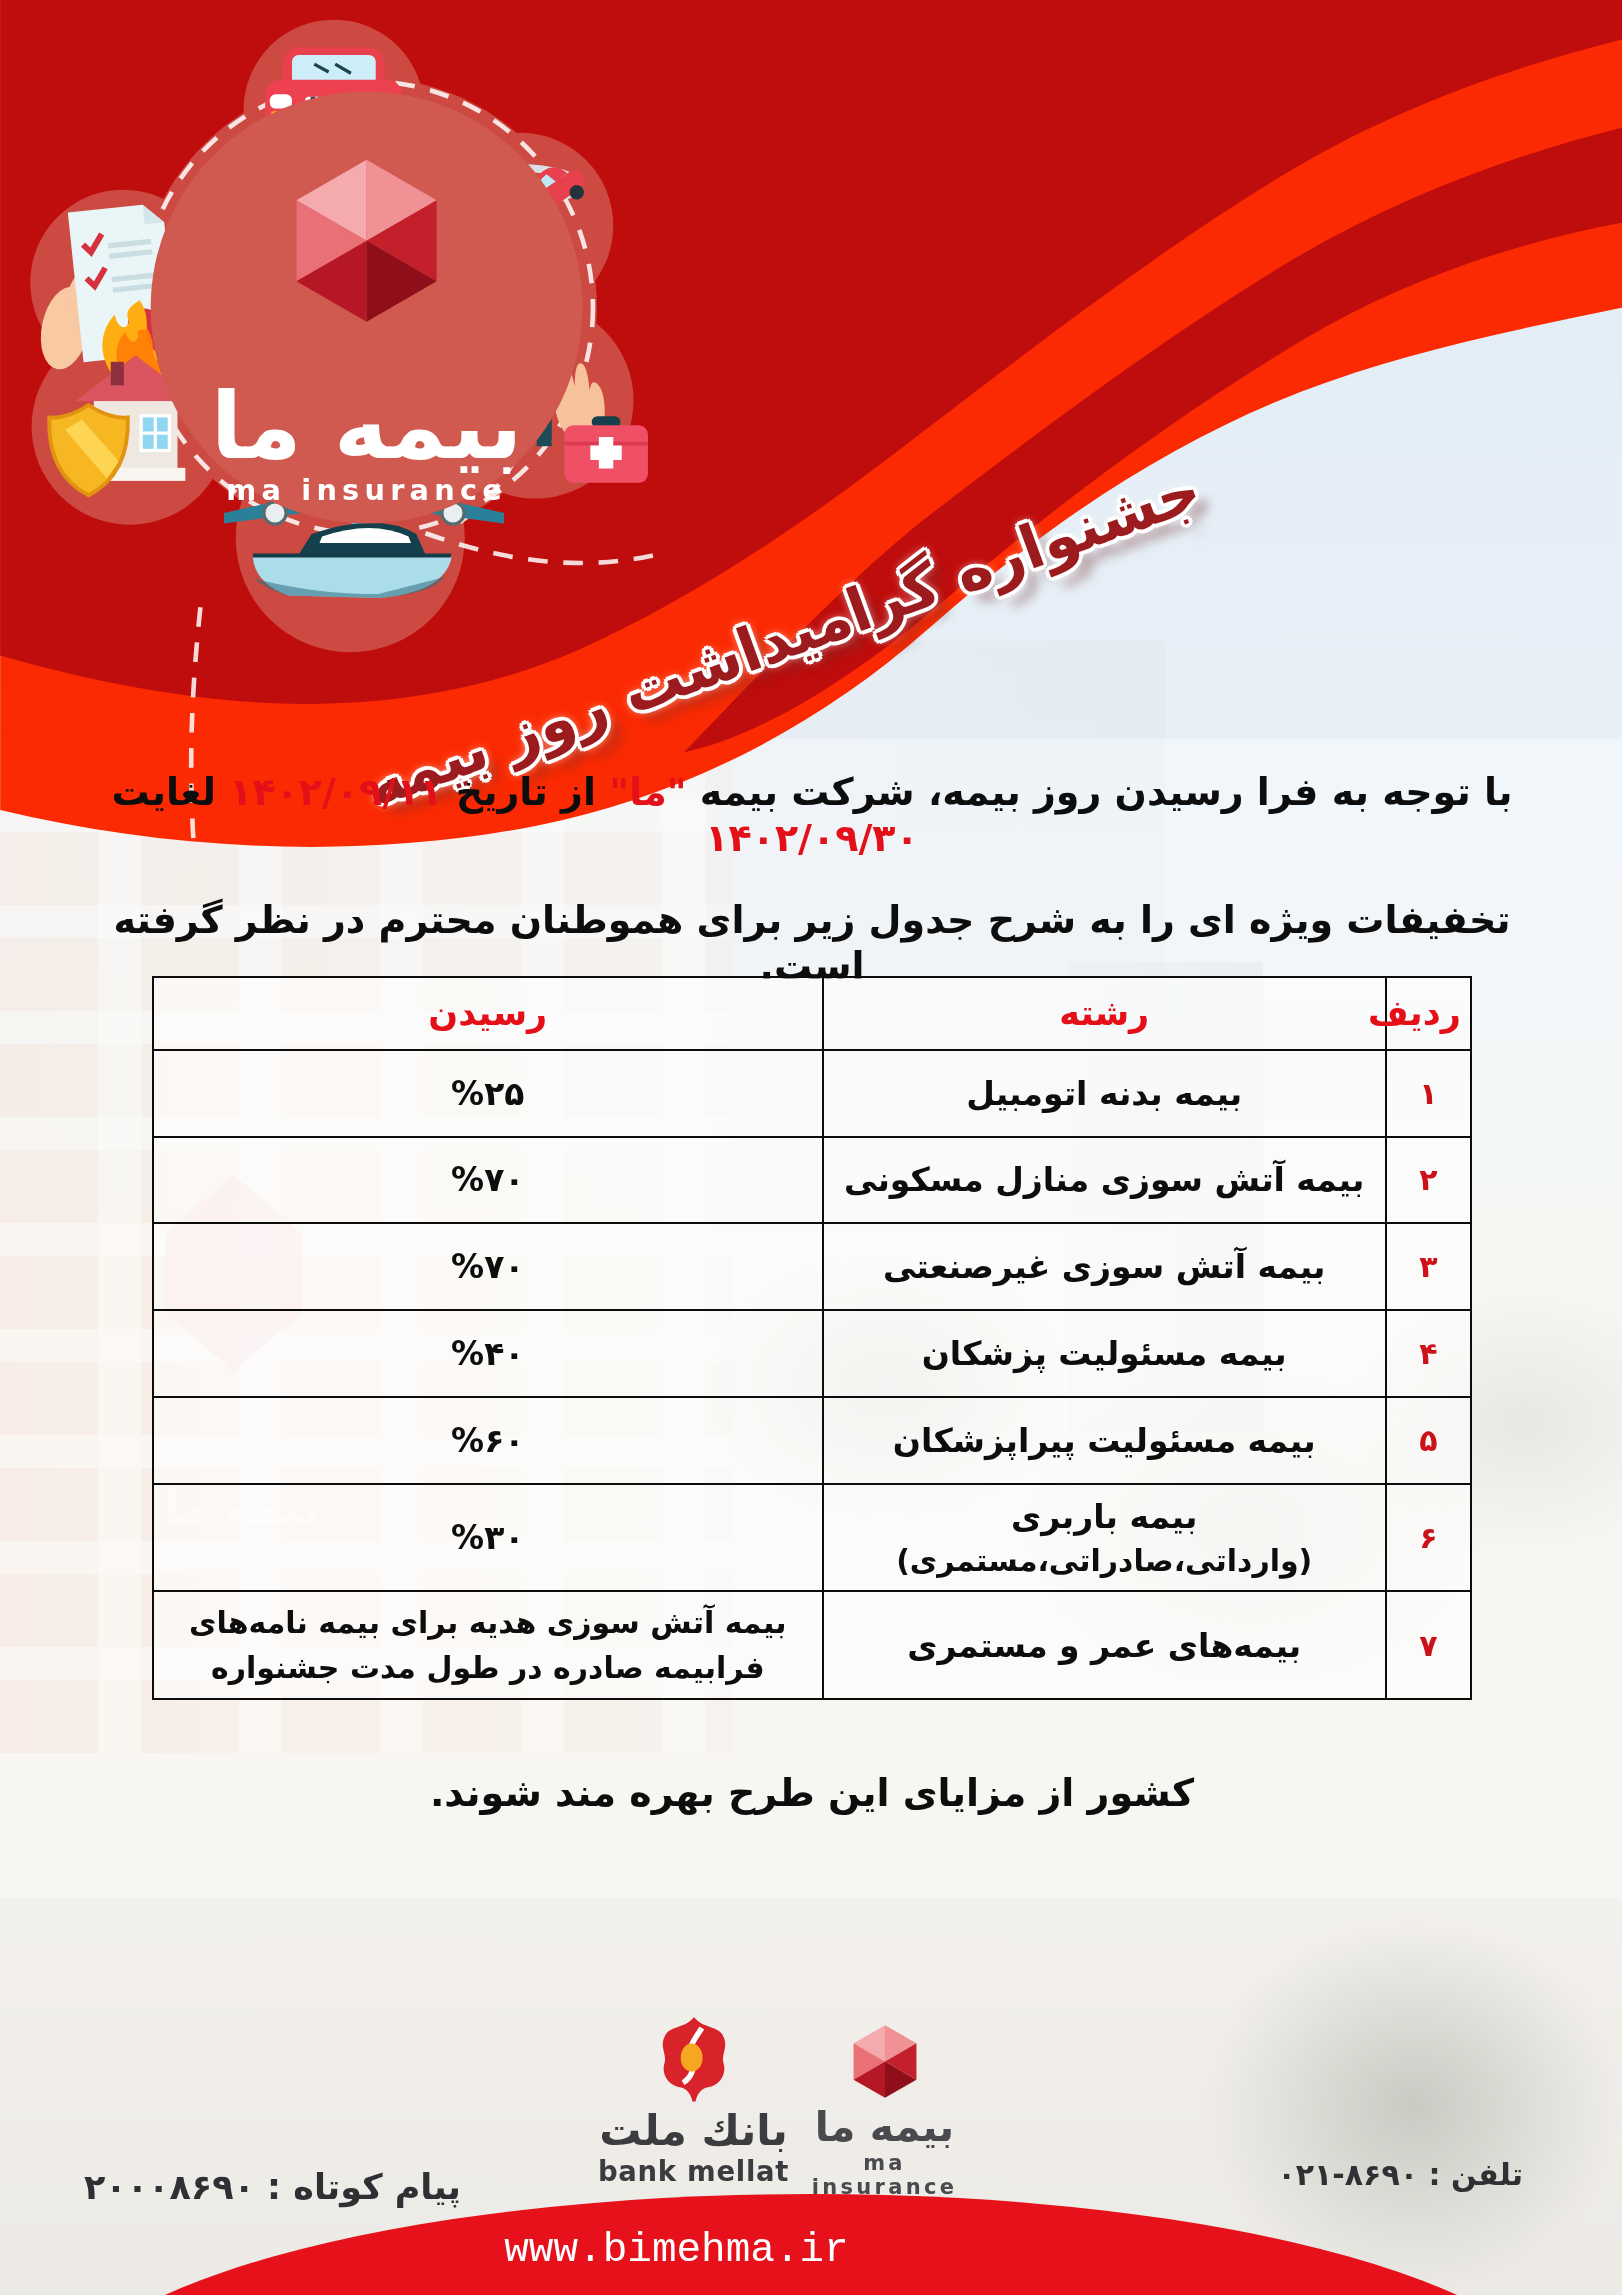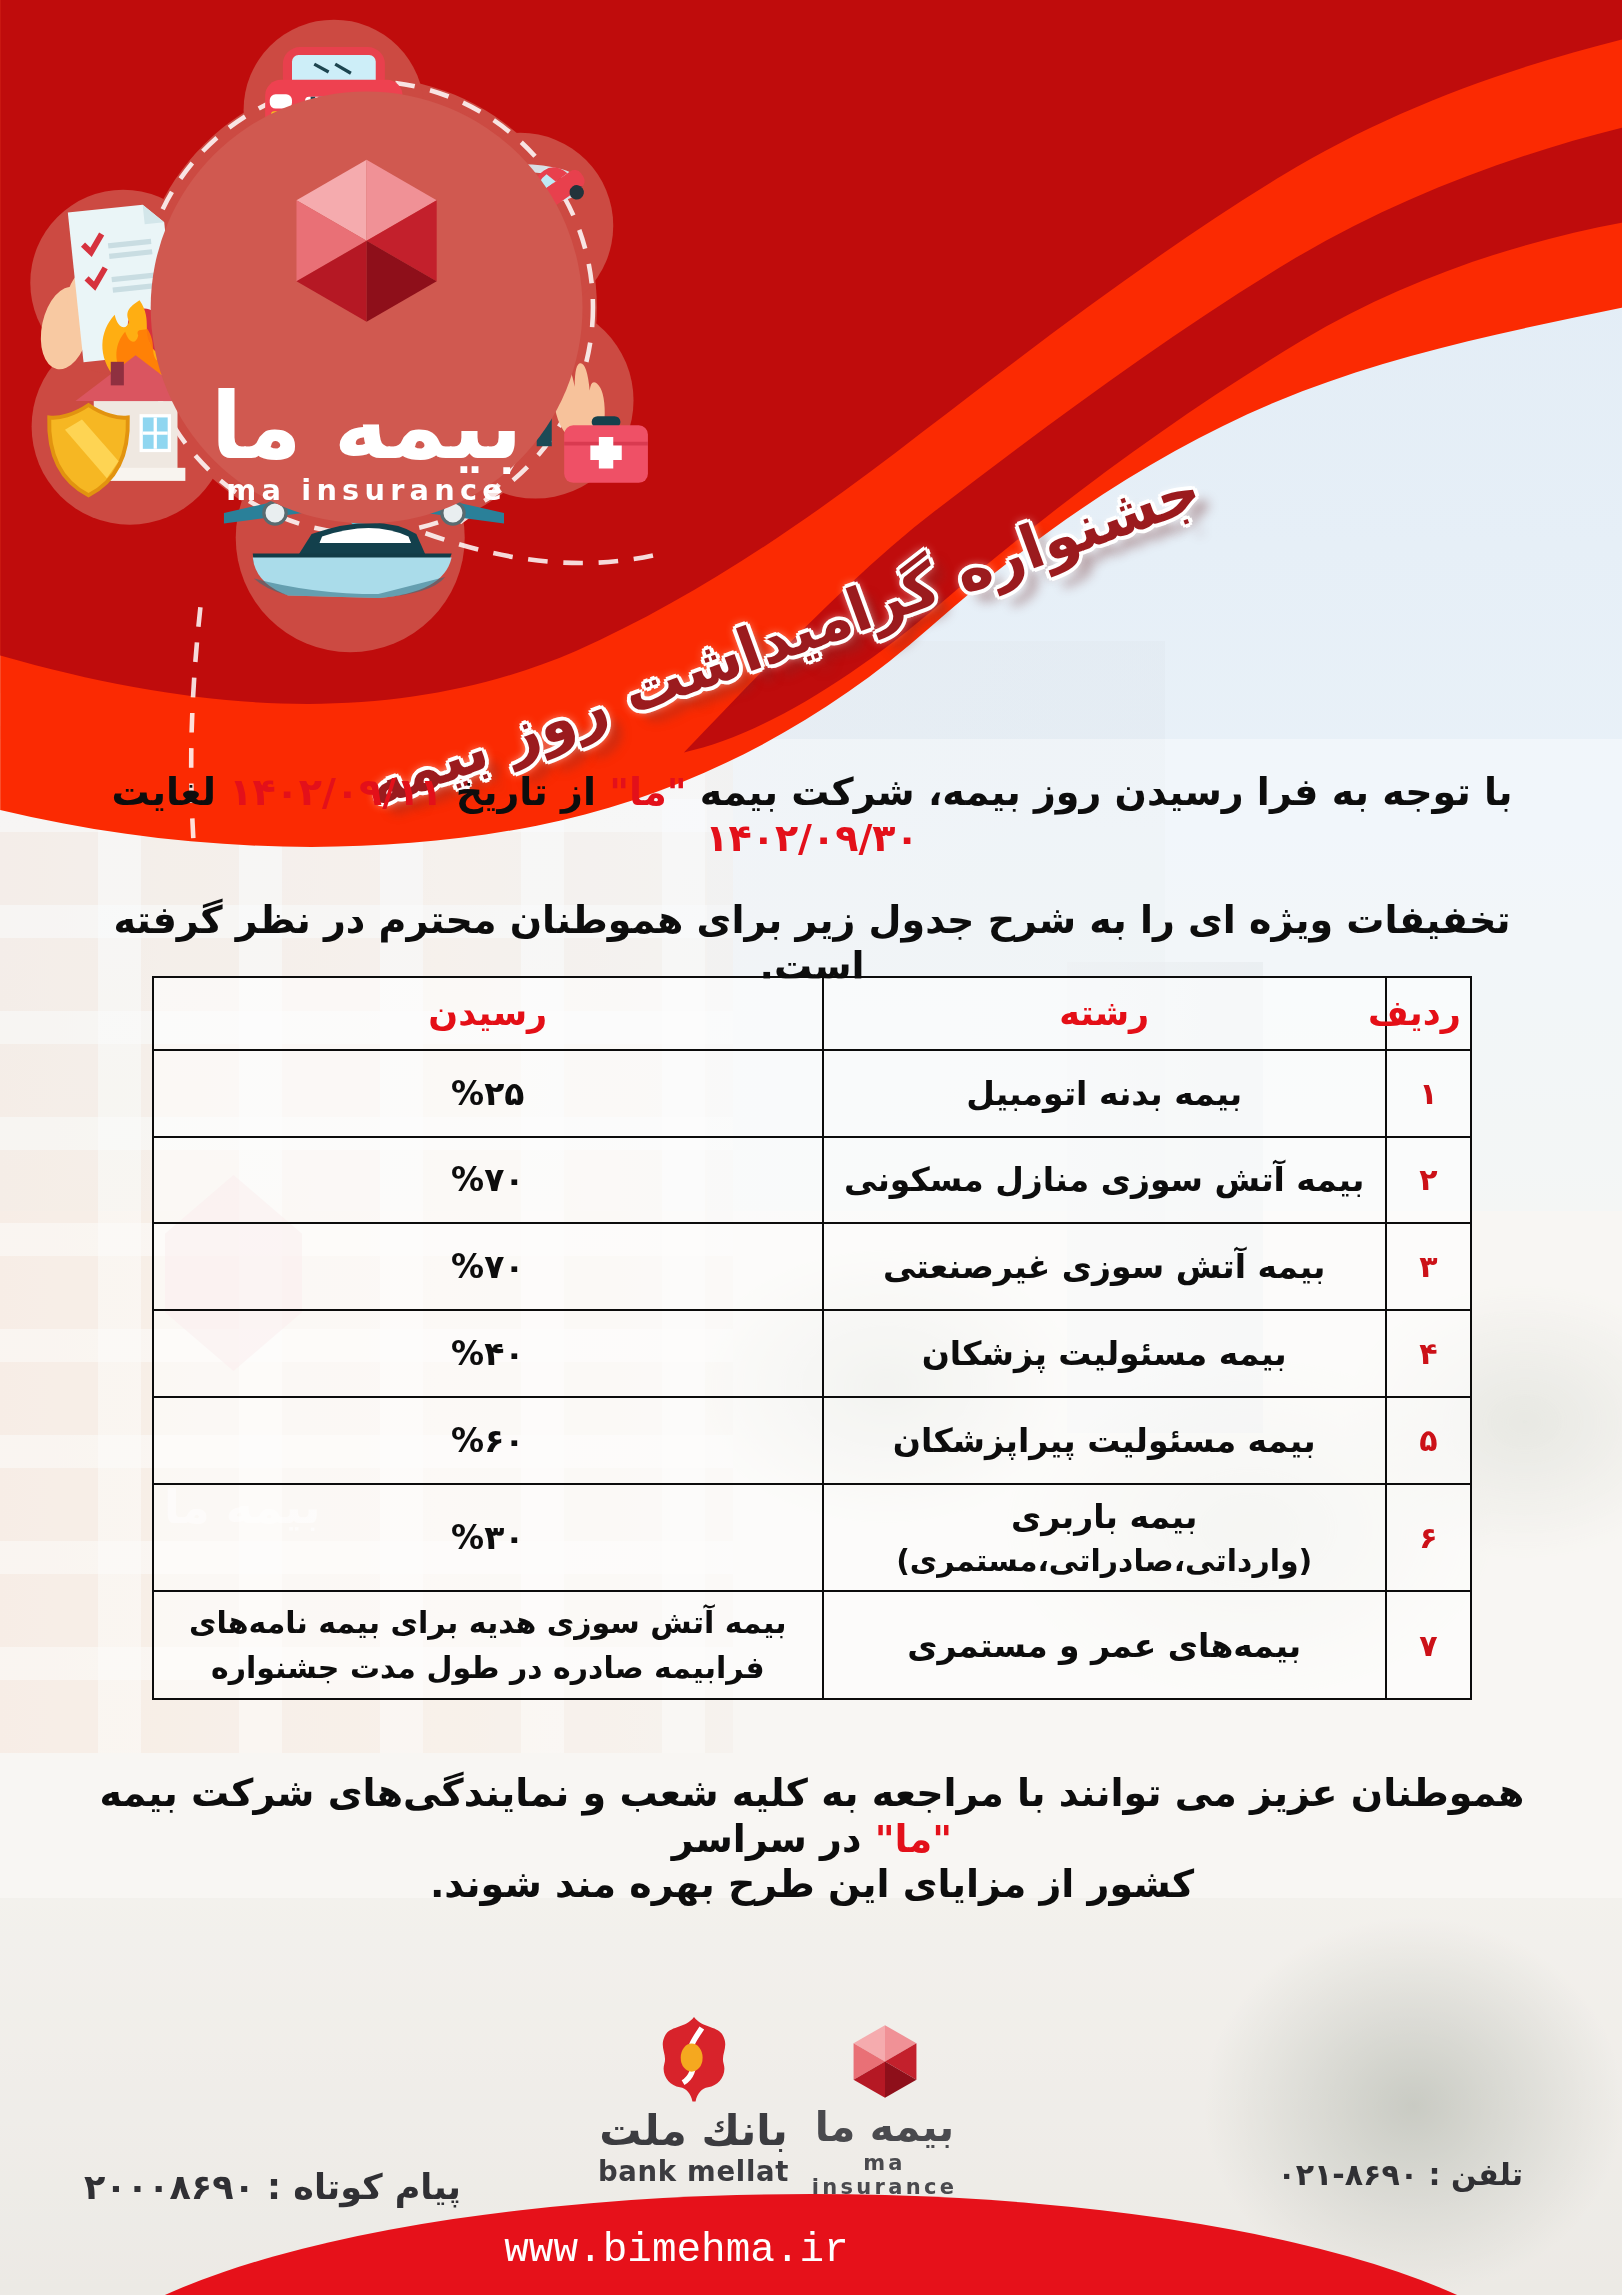--- a/index.html
+++ b/index.html
@@ -296,23 +296,20 @@
     </tr>
     <tr class="tall">
       <td class="num">۷</td>
       <td>بیمه‌های عمر و مستمری</td>
       <td class="longdisc">بیمه آتش سوزی هدیه برای بیمه نامه‌های فرابیمه صادره در طول مدت جشنواره</td>
     </tr>
   </tbody>
     </table>
 
   <div class="closing">
-    <span class="l1">
-      <span>هموطنان عزیز می توانند با مراجعه به کلیه شعب و نمایندگی‌های شرکت بیمه </span><span class="hl">"ما"</span><span> در سراسر</span>
-    </span>
     <span class="l2">کشور از مزایای این طرح بهره مند شوند.</span>
   </div>
 
   <div class="partner mellat">
     <svg width="82" height="86" viewBox="0 0 100 110">
       <path fill="#d8232b" d="M50,0 C62,16 82,10 88,26 C94,40 84,48 88,60 C92,74 82,88 68,90 C60,91 54,98 52,108 L48,108 C46,98 40,91 32,90 C18,88 8,74 12,60 C16,48 6,40 12,26 C18,10 38,16 50,0 Z"></path>
       <path d="M60,14 C50,30 42,38 47,52 C52,66 46,78 36,84" stroke="#ffffff" stroke-width="7" fill="none"></path>
       <ellipse cx="47" cy="52" rx="14" ry="18" fill="#f5a81f"></ellipse>
     </svg>
     <div class="fa">بانك ملت</div>

